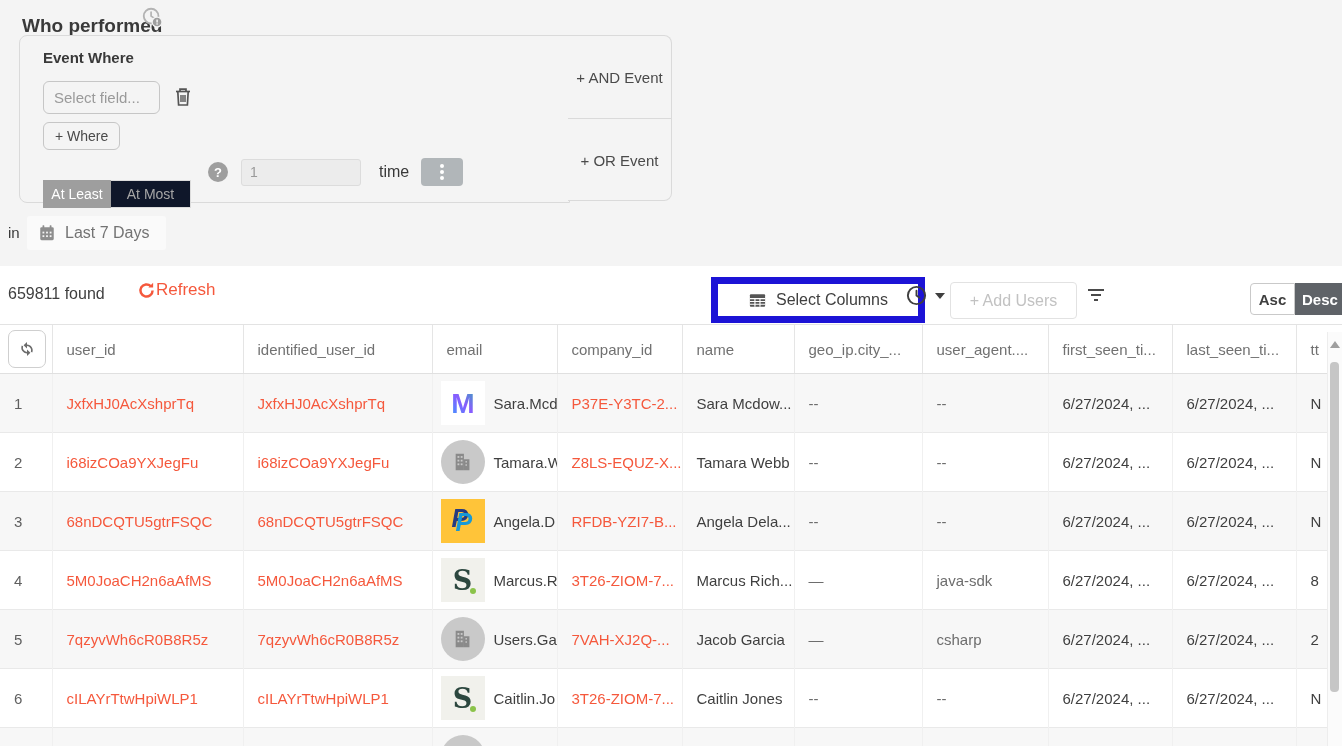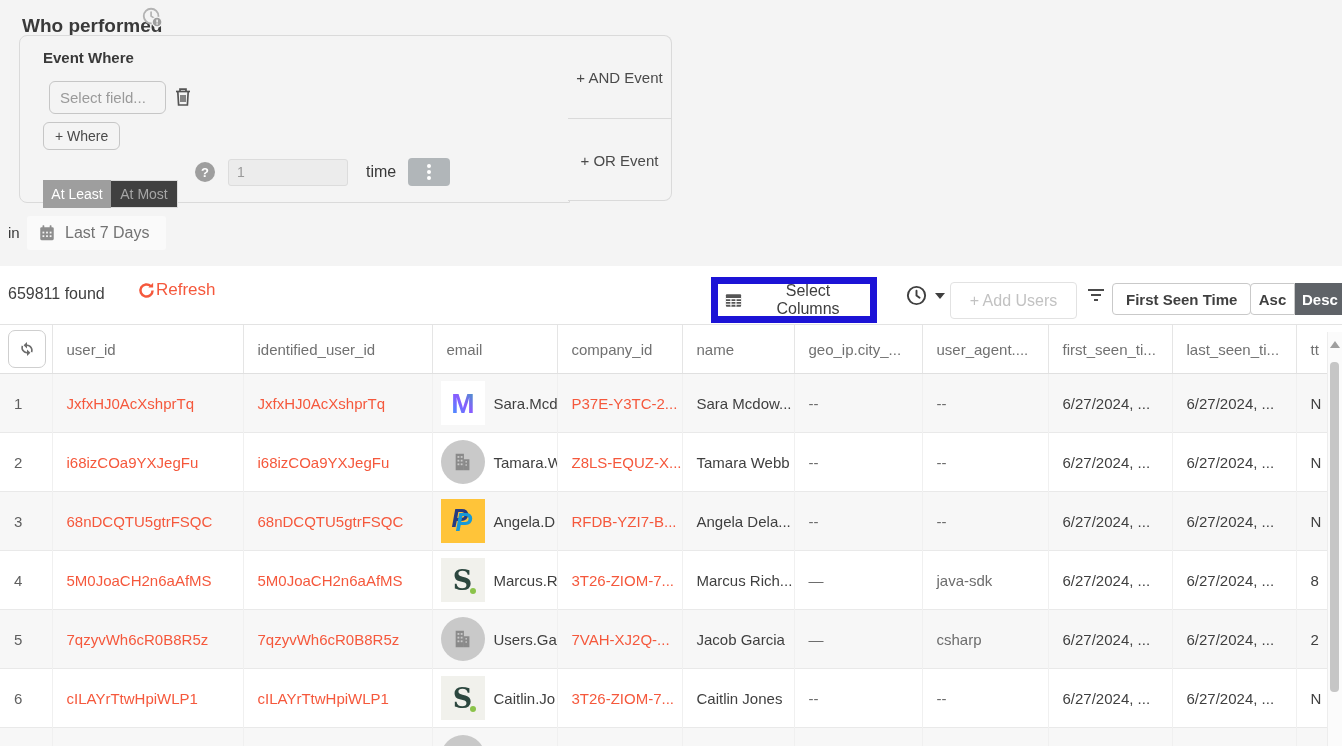--- a/index.html
+++ b/index.html
@@ -7,28 +7,28 @@
        font-family:"Liberation Sans","DejaVu Sans",sans-serif;color:#3f3f3f;background:#fff;}
   
   .top{position:absolute;left:0;top:0;width:1342px;height:266px;background:#f4f4f4;}
   .page-title{position:absolute;left:8px;top:1px;margin:14px;font-size:19px;font-weight:bold;color:#393939;}
   .title-clock{position:absolute;left:141px;top:6px;width:22px;height:22px;}
   .qb-panel{position:absolute;left:19px;top:35px;width:549px;height:166px;
             border:1px solid #dadada;border-radius:8px 0 0 8px;background:#f4f4f4;}
   .qb-title{position:absolute;left:23px;top:13px;font-size:15px;font-weight:bold;color:#393939;}
   .select-field{position:absolute;left:23px;top:45px;width:117px;height:33px;border:1px solid #c6c6c6;
             border-radius:6px;background:transparent;text-align:left;padding:0 0 0 10px;
-            font-size:15px;color:#9a9a9a;font-family:inherit;margin-left:6px;}
+            font-size:15px;color:#9a9a9a;font-family:inherit;}
   .trash-btn{position:absolute;left:152px;top:50px;width:22px;height:24px;background:none;border:none;padding:0;cursor:pointer;}
   .where-btn{position:absolute;left:23px;top:86px;height:28px;padding:0 11px;border:1px solid #c6c6c6;
             border-radius:6px;background:transparent;font-size:14px;color:#4a4a4a;font-family:inherit;}
   .freq-row{position:absolute;left:23px;top:122px;height:28px;display:flex;align-items:center;}
   .seg{height:28px;display:flex;align-items:center;justify-content:center;font-size:14px;box-sizing:border-box;margin-top:44px;}
   .seg-active{width:68px;background:#9e9e9e;color:#fff;border:1px solid #9e9e9e;}
-  .seg-idle{width:67px;background:#404040;color:#a6a6a6;border:1px solid #dcdcdc;border-left:none;}
+  .seg-idle{width:80px;background:#0f172a;color:#a6a6a6;border:1px solid #dcdcdc;border-left:none;}
   .help-circle{margin-left:17px;width:20px;height:20px;border-radius:50%;background:#9e9e9e;color:#fff;
             display:flex;align-items:center;justify-content:center;font-size:13px;font-weight:bold;}
   .count-input{margin-left:13px;width:110px;height:25px;background:#ececec;border:1px solid #dcdcdc;
             border-radius:3px;color:#9a9a9a;font-size:14px;padding:0 0 0 8px;font-family:inherit;}
   .time-label{margin-left:18px;font-size:16px;color:#393939;}
   .kebab-btn{margin-left:12px;width:42px;height:28px;background:#b1b6b9;border:none;border-radius:4px;
             display:flex;align-items:center;justify-content:center;cursor:pointer;}
   .kebab-dots{width:4px;height:4px;border-radius:50%;background:#fff;box-shadow:0 -6px 0 #fff,0 6px 0 #fff;}
   .orand{position:absolute;left:568px;top:35px;width:104px;height:166px;border:1px solid #dadada;border-left:none;
             border-radius:0 8px 8px 0;box-sizing:border-box;background:#f4f4f4;}
@@ -36,21 +36,21 @@
   .orand-cell:first-child{border-bottom:1px solid #dadada;}
   .in-label{position:absolute;left:8px;top:224px;font-size:15px;color:#393939;}
   .range-btn{position:absolute;left:27px;top:216px;width:139px;height:34px;background:#fafafa;border:none;
             border-radius:3px;display:flex;align-items:center;gap:9px;padding:0 0 0 11px;cursor:pointer;}
   .range-label{font-size:16px;color:#737373;}
   
   .toolbar{position:absolute;left:0;top:266px;width:1342px;height:59px;background:#fff;border-bottom:1px solid #e3e3e3;box-sizing:border-box;}
   .found-text{position:absolute;left:8px;top:19px;font-size:16px;color:#3f3f3f;}
   .refresh-btn{position:absolute;left:137px;top:14px;display:flex;align-items:center;background:none;border:none;
             font-size:17px;color:#f5583c;font-family:inherit;cursor:pointer;padding:0;}
-  .hl-box{position:absolute;left:711px;top:11px;width:166px;height:46px;border:7px solid #1c13d6;box-sizing:border-box;background:#fff;}
+  .hl-box{position:absolute;left:711px;top:11px;width:214px;height:46px;border:7px solid #1c13d6;box-sizing:border-box;background:#fff;}
   .sel-cols-btn{width:100%;height:100%;background:#fff;border:none;display:flex;align-items:center;justify-content:center;
             gap:9px;font-size:16px;color:#3f3f3f;font-family:inherit;cursor:pointer;}
   .clock-dd{position:absolute;left:905px;top:18px;display:flex;align-items:center;gap:7px;background:none;border:none;cursor:pointer;padding:0;}
   .caret-down{width:0;height:0;border-left:5px solid transparent;border-right:5px solid transparent;border-top:6px solid #3f3f3f;}
   .add-users-btn{position:absolute;left:950px;top:16px;width:127px;height:37px;border:1px solid #e2e2e2;border-radius:4px;
             background:#fff;font-size:16px;color:#c2c2c2;font-family:inherit;cursor:pointer;}
   .filter-btn{position:absolute;left:1086px;top:21px;width:20px;height:18px;background:none;border:none;padding:0;cursor:pointer;}
   .filter-glyph i{display:block;background:#4a4a4a;height:2px;margin:0 auto 3px;}
   .fl1{width:16px;} .fl2{width:10px;} .fl3{width:4px;}
   .sort-field-btn{position:absolute;left:1112px;top:17px;height:32px;padding:0 13px;border:1px solid #c9c9c9;border-radius:4px;
@@ -189,21 +189,20 @@
     </button>
 
     <button class="add-users-btn">+ Add Users</button>
 
     <button class="filter-btn">
       <span class="filter-glyph">
         <i class="fl1"></i><i class="fl2"></i><i class="fl3"></i>
       </span>
     </button>
 
-    <button class="sort-field-btn">First Seen Time</button>
     <div class="order-seg">
       <button class="asc-btn">Asc</button>
       <button class="desc-btn">Desc</button>
     </div>
   </div>
 
   <div class="table-wrap">
     <table>
       <colgroup>
         <col style="width:52px">

